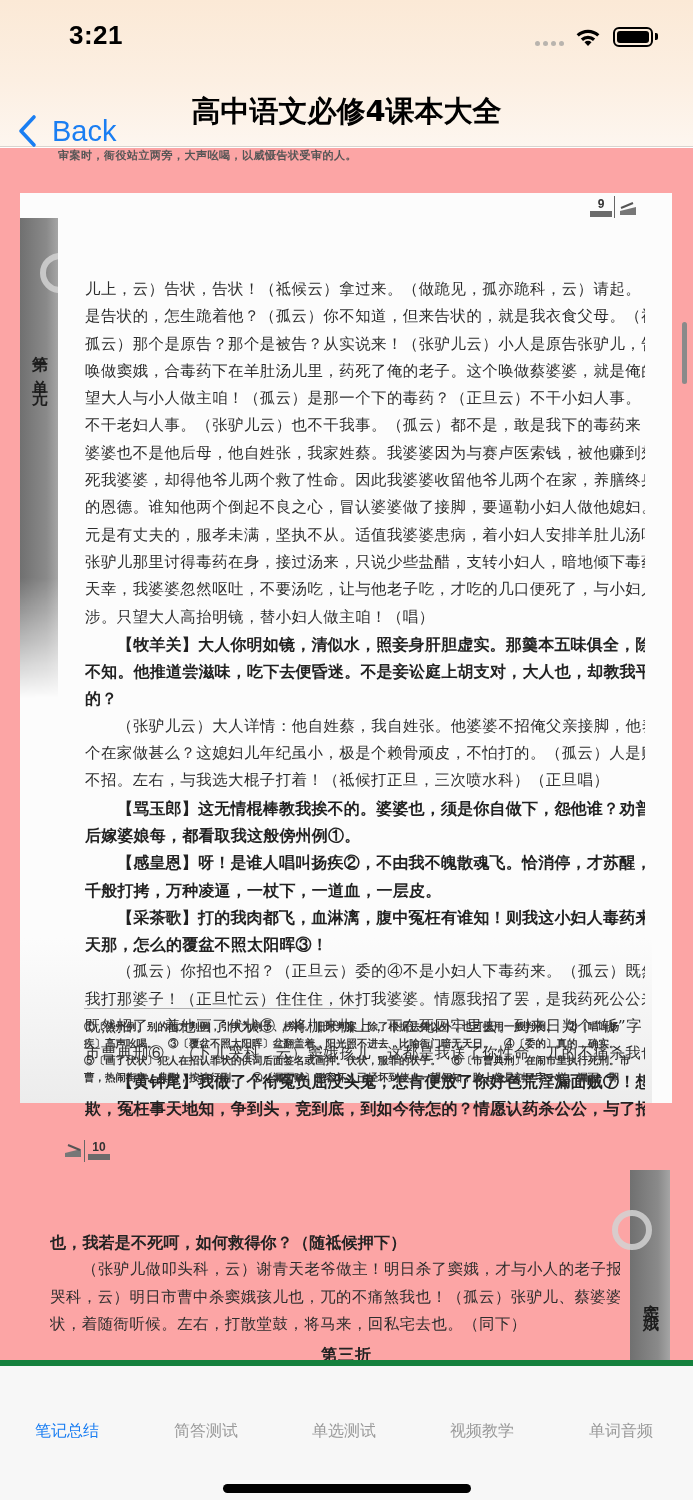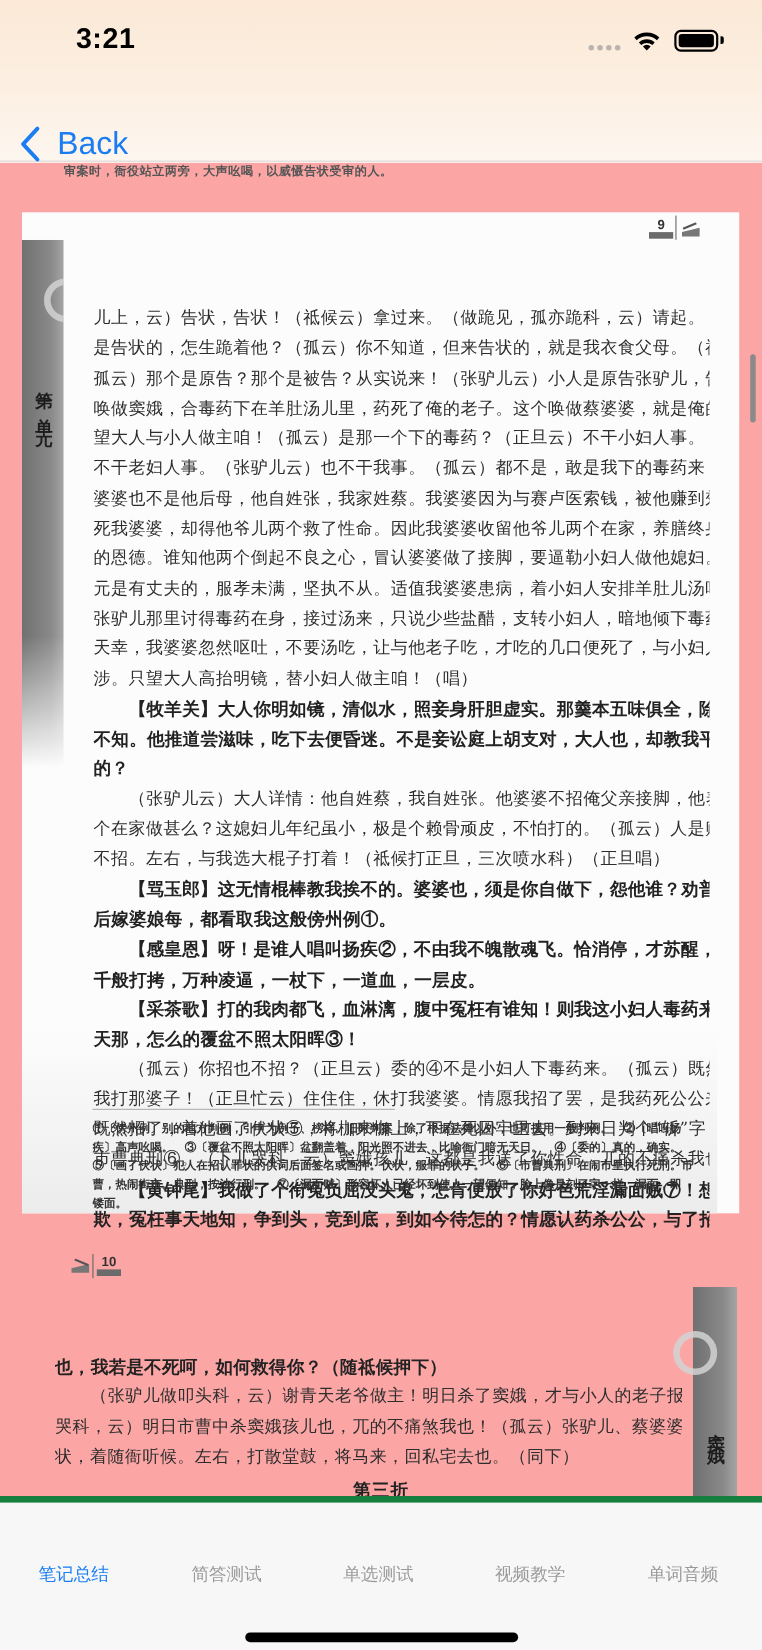--- a/index.html
+++ b/index.html
@@ -85,20 +85,21 @@
       <div class="fill"></div>
     </div>
   <div class="battery-tip"></div>
 
   <div class="back-btn">
     <svg viewBox="0 0 20 34">
       <path d="M16 3 L3 17 L16 31" stroke="#1a7ef2" stroke-width="3.6" fill="none" stroke-linecap="round" stroke-linejoin="round"></path>
     </svg>
     <span class="back-label">Back</span>
   </div>
+  <div class="nav-title">高中语文必修4课本大全</div>
 </div>
 
 <div class="doc">
   <div class="prev-line">审案时，衙役站立两旁，大声吆喝，以威慑告状受审的人。</div>
 
   <div class="page page-9"></div>
   <div class="foot-bg"></div>
 
   <div class="page-num-box" style="left:590px; top:50px;">
     <span class="page-num">9</span>
@@ -148,21 +149,20 @@
     <div class="line bold indent">【黄钟尾】我做了个衔冤负屈没头鬼，怎肯便放了你好色荒淫漏面贼⑦！想人心不可</div>
     <div class="line bold">欺，冤枉事天地知，争到头，竞到底，到如今待怎的？情愿认药杀公公，与了招罪。婆婆</div>
   </div>
 
   <div class="foot-rule"></div>
   <div class="footnotes">
     <div class="fline">①〔傍州例〕别的地方判例，引申为例子、榜样。旧时判案，除了根据法律以外，也可援用一般判例。　②〔唱叫扬</div>
     <div class="fline">疾〕高声吆喝。　③〔覆盆不照太阳晖〕盆翻盖着，阳光照不进去，比喻衙门暗无天日。　④〔委的〕真的，确实。</div>
     <div class="fline">⑤〔画了伏状〕犯人在招认罪状的供词后面签名或画押。伏状，服罪的状子。　⑥〔市曹典刑〕在闹市里执行死刑。市</div>
     <div class="fline">曹，热闹街市。典刑，按法行刑。　⑦〔漏面贼〕形容坏人已经坏到使人一望便知，脸上像是刻了字一样。漏面，即</div>
-    <div class="fline">镂面。</div>
   </div>
 
   <svg class="book-icon" style="left:64px; top:996px;" viewBox="0 0 18 14">
     <path d="M1 13 L17 13 L17 5 L1 9 Z" fill="#777"></path>
       <path d="M4 1 L16 6" stroke="#555" stroke-width="2"></path>
   </svg>
   <div class="page-divider" style="left:84px; top:992px;"></div>
   <div class="page-num-box" style="left:88px; top:993px;">
     <span class="page-num">10</span>
     <span class="page-num-tag"></span>

